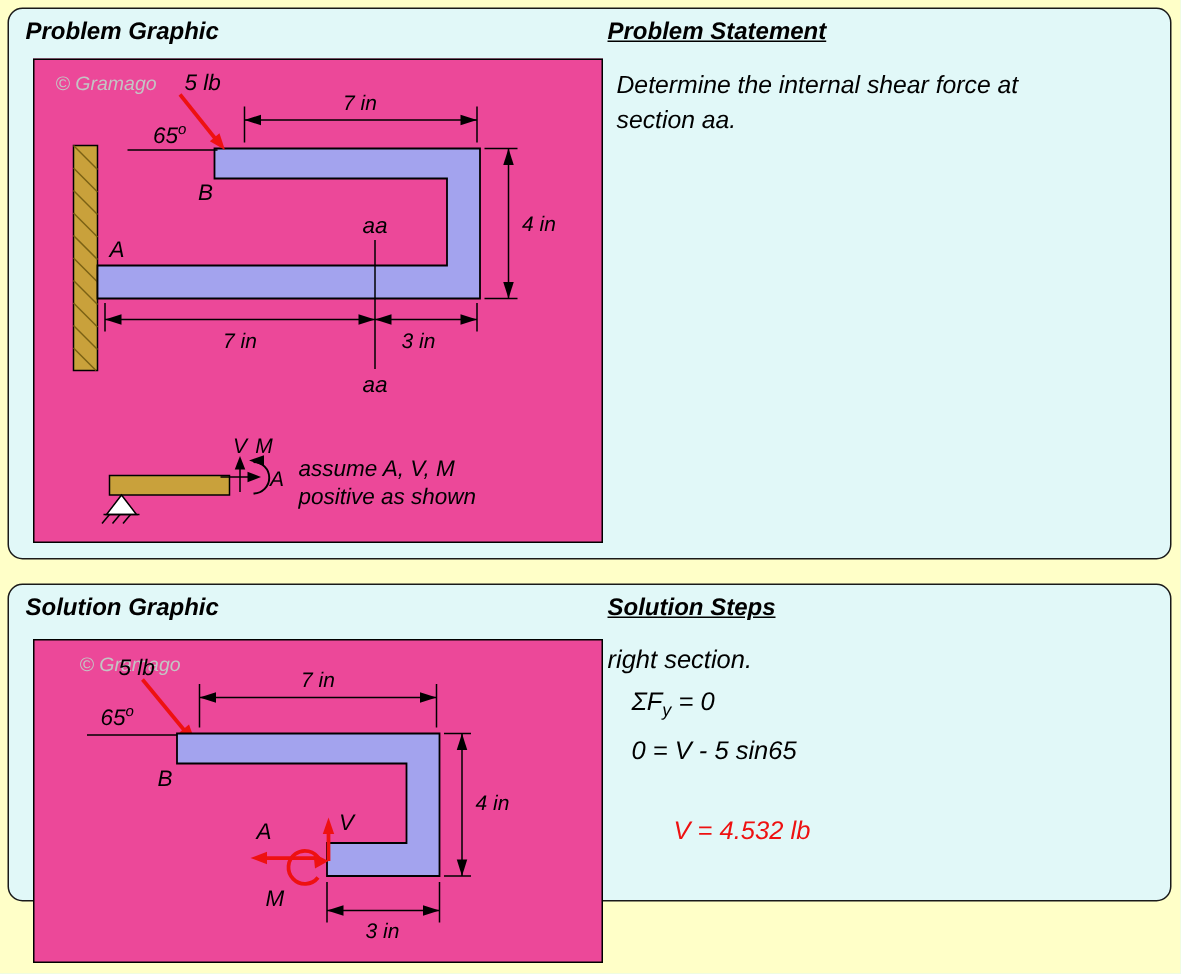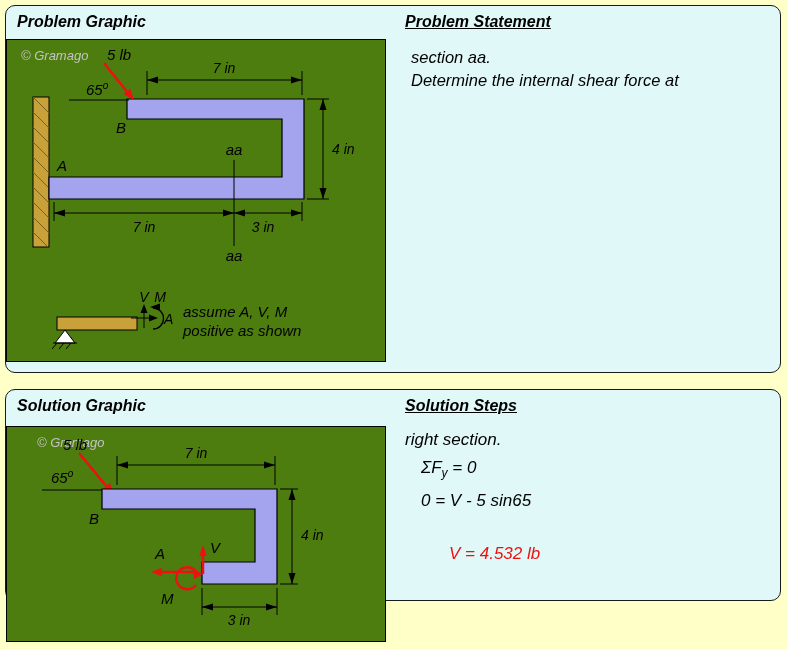--- a/index.html
+++ b/index.html
@@ -16,21 +16,21 @@
     background: var(--panel-bg, #E1F8F8);
     border:1px solid #1a1a1a; border-radius:10px;font-style:italic;
   }
   .panel-problem { top:5px; height:368px; }
   .panel-solution { top:389px; height:212px; }
   .panel-title {
     position:absolute; left:11px; top:7px;
     font-size:16px; font-weight:bold;
   }
   .graphic-box {
-    position:absolute; left:0; background:#4d7c0f; border:1px solid #000;
+    position:absolute; left:16px; background:#ec4899; border:1px solid #000;
   }
   .panel-problem .graphic-box { top:33px; width:380px; height:323px; }
   .panel-solution .graphic-box { top:36px; width:380px; height:216px; }
   .text-col { position:absolute; left:399px; top:7px; width:372px; }
   .col-title { font-size:16px; font-weight:bold; text-decoration:underline; }
   .statement { margin-top:15px; font-size:16.5px; line-height:23px; padding-left:6px; }
   .statement div { white-space:nowrap; }
   .steps { margin-top:11px; font-size:17px; line-height:28px; }
   .steps div { white-space:nowrap; }
   .eq { padding-left:16px; }
@@ -148,22 +148,22 @@
           <text x="157" y="284" class="dimlbl">A</text>
           <text x="176" y="277" class="lbl">assume A, V, M</text>
           <text x="176" y="296" class="lbl">positive as shown</text>
         </g>
       </svg>
     </div>
 
     <div class="text-col">
       <h2 class="col-title">Problem Statement</h2>
       <div class="statement">
+        <div>Determine the internal shear force at</div>
         <div>section aa.</div>
-        <div>Determine the internal shear force at</div>
       </div>
     </div>
   </section>
 
   <section class="panel panel-solution">
     <h2 class="panel-title">Solution Graphic</h2>
 
     <div class="graphic-box">
       <svg viewBox="0 0 378 214" width="378" height="214">
         <text x="30" y="20" class="wm">© Gramago</text>

